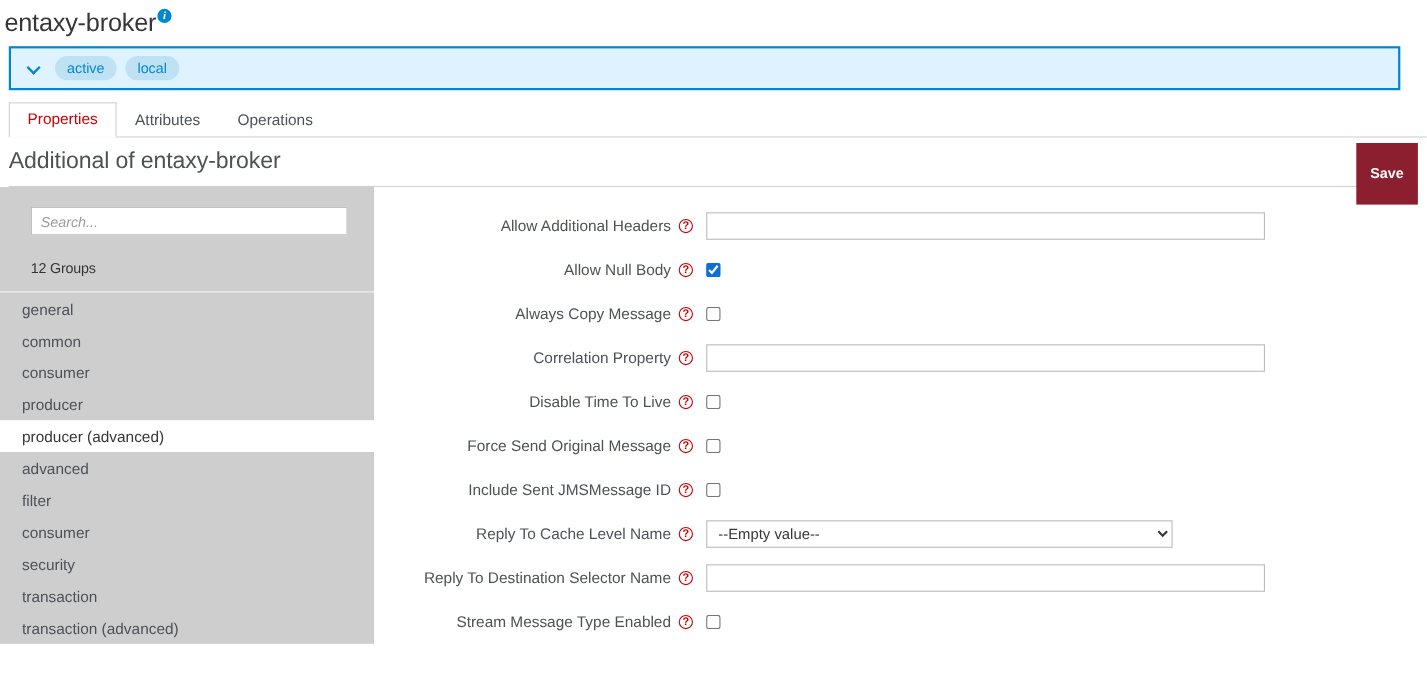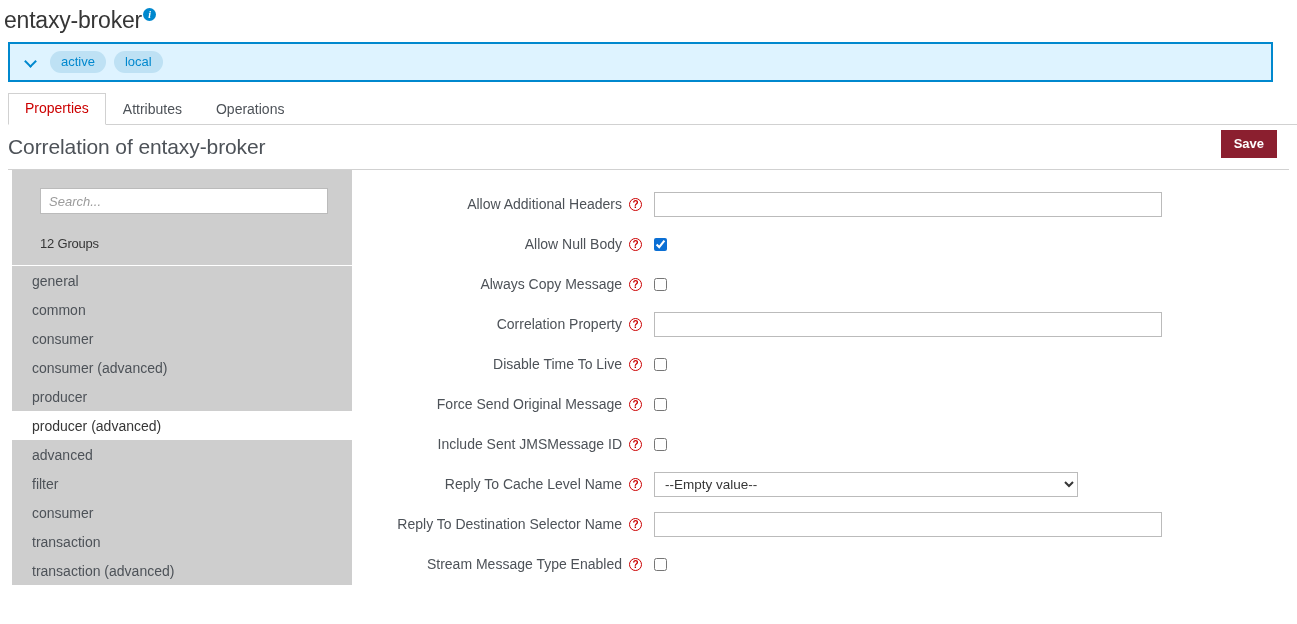--- a/index.html
+++ b/index.html
@@ -132,39 +132,38 @@
   }
   .section-title {
     font-size: 21px;
     font-weight: 400;
     color: #4d5258;
     letter-spacing: -0.1px;
     padding-left: 0px;
   }
   .save-button {
     position: absolute;
-    right: 12px;
+    right: 0;
     top: 5px;
     background: #8b1f2f;
     color: #ffffff;
     border: none;
     font-size: 13px;
     font-weight: bold;
     font-family: "Liberation Sans", sans-serif;
-    padding: 6px 13px;
+    padding: 20px 13px;
     cursor: pointer;
     line-height: 16px;
   }
 
   
   .body-wrap {
     display: flex;
-    align-items: flex-start;
+    align-items: flex-end;
     margin-top: 0px;
-    padding-left: 12px;
   }
 
   
   .sidebar {
     width: 340px;
     flex: 0 0 340px;
     background: #cecece;
     box-sizing: border-box;
   }
   .sidebar-search-area {
@@ -309,41 +308,41 @@
   <span class="badge">local</span>
 </div>
 
 <div class="tabs">
   <div class="tab active">Properties</div>
   <div class="tab">Attributes</div>
   <div class="tab">Operations</div>
 </div>
 
 <div class="section-header">
-  <div class="section-title">Correlation of entaxy-broker</div>
+  <div class="section-title">Additional of entaxy-broker</div>
   <button class="save-button">Save</button>
 </div>
 
 <div class="body-wrap">
 
   <div class="sidebar">
     <div class="sidebar-search-area">
       <input class="search-input" type="text" placeholder="Search..." style="">
     </div>
     <div class="groups-count">12 Groups</div>
     <div class="group-list">
       <div class="group-item">general</div>
       <div class="group-item">common</div>
       <div class="group-item">consumer</div>
-      <div class="group-item">consumer (advanced)</div>
       <div class="group-item">producer</div>
       <div class="group-item active">producer (advanced)</div>
       <div class="group-item">advanced</div>
       <div class="group-item">filter</div>
       <div class="group-item">consumer</div>
+      <div class="group-item">security</div>
       <div class="group-item">transaction</div>
       <div class="group-item">transaction (advanced)</div>
     </div>
   </div>
 
   <div class="form-area">
 
     <div class="form-row">
       <div class="form-label">
         <span>Allow Additional Headers</span>

